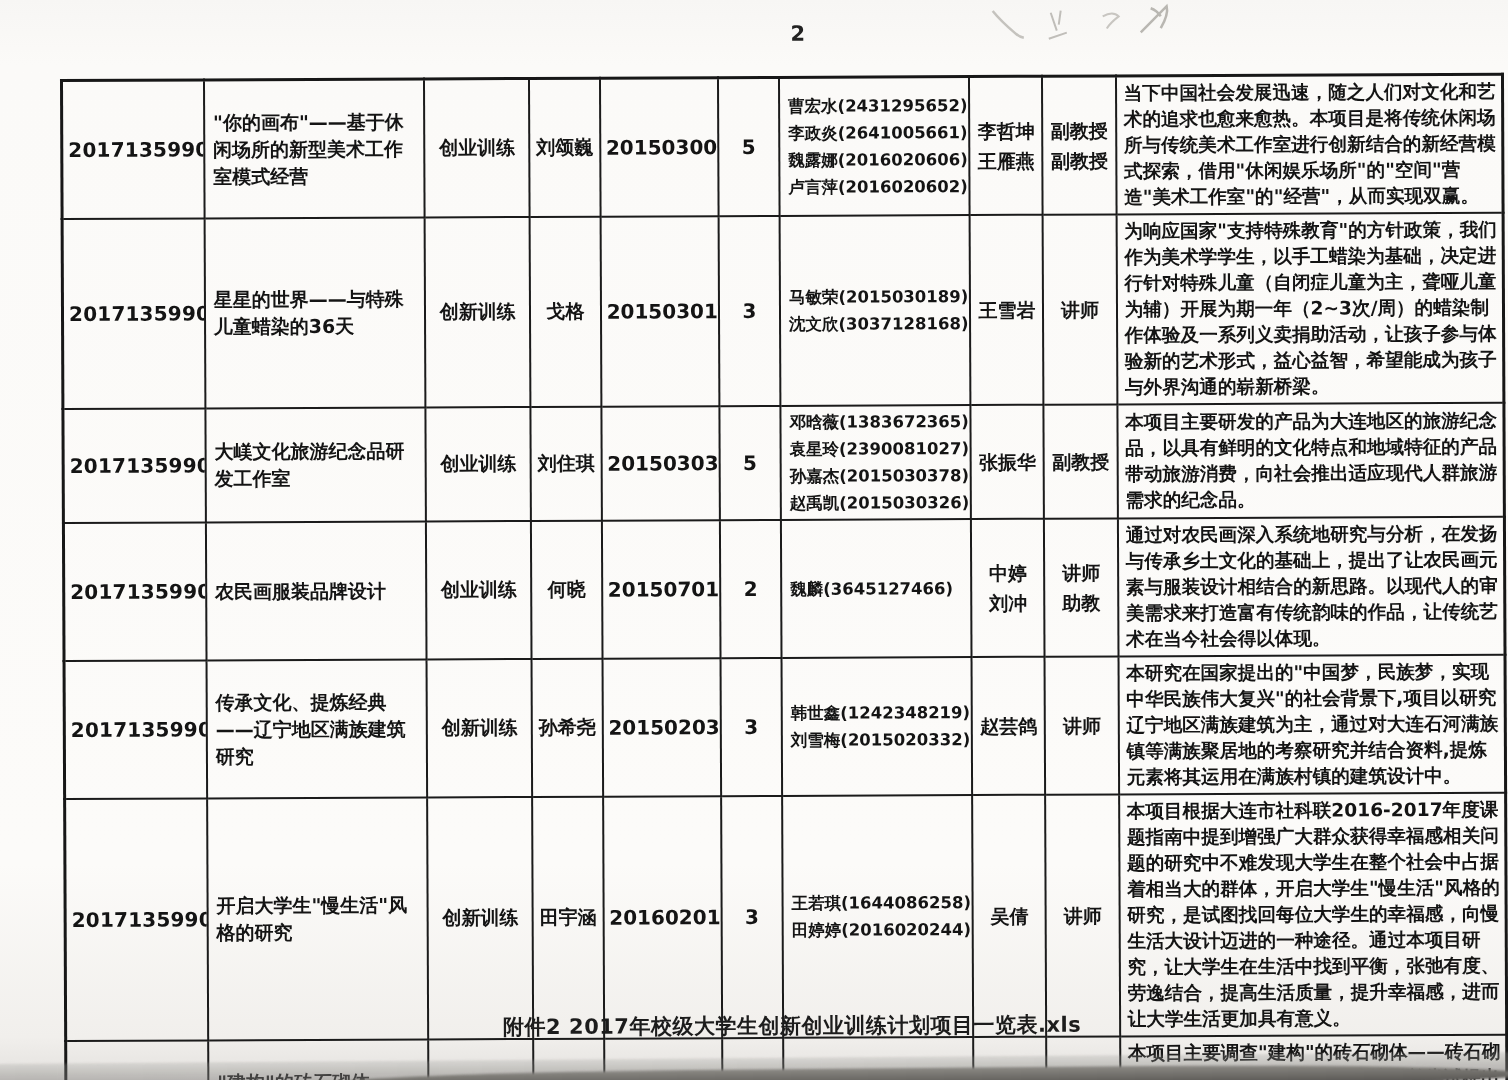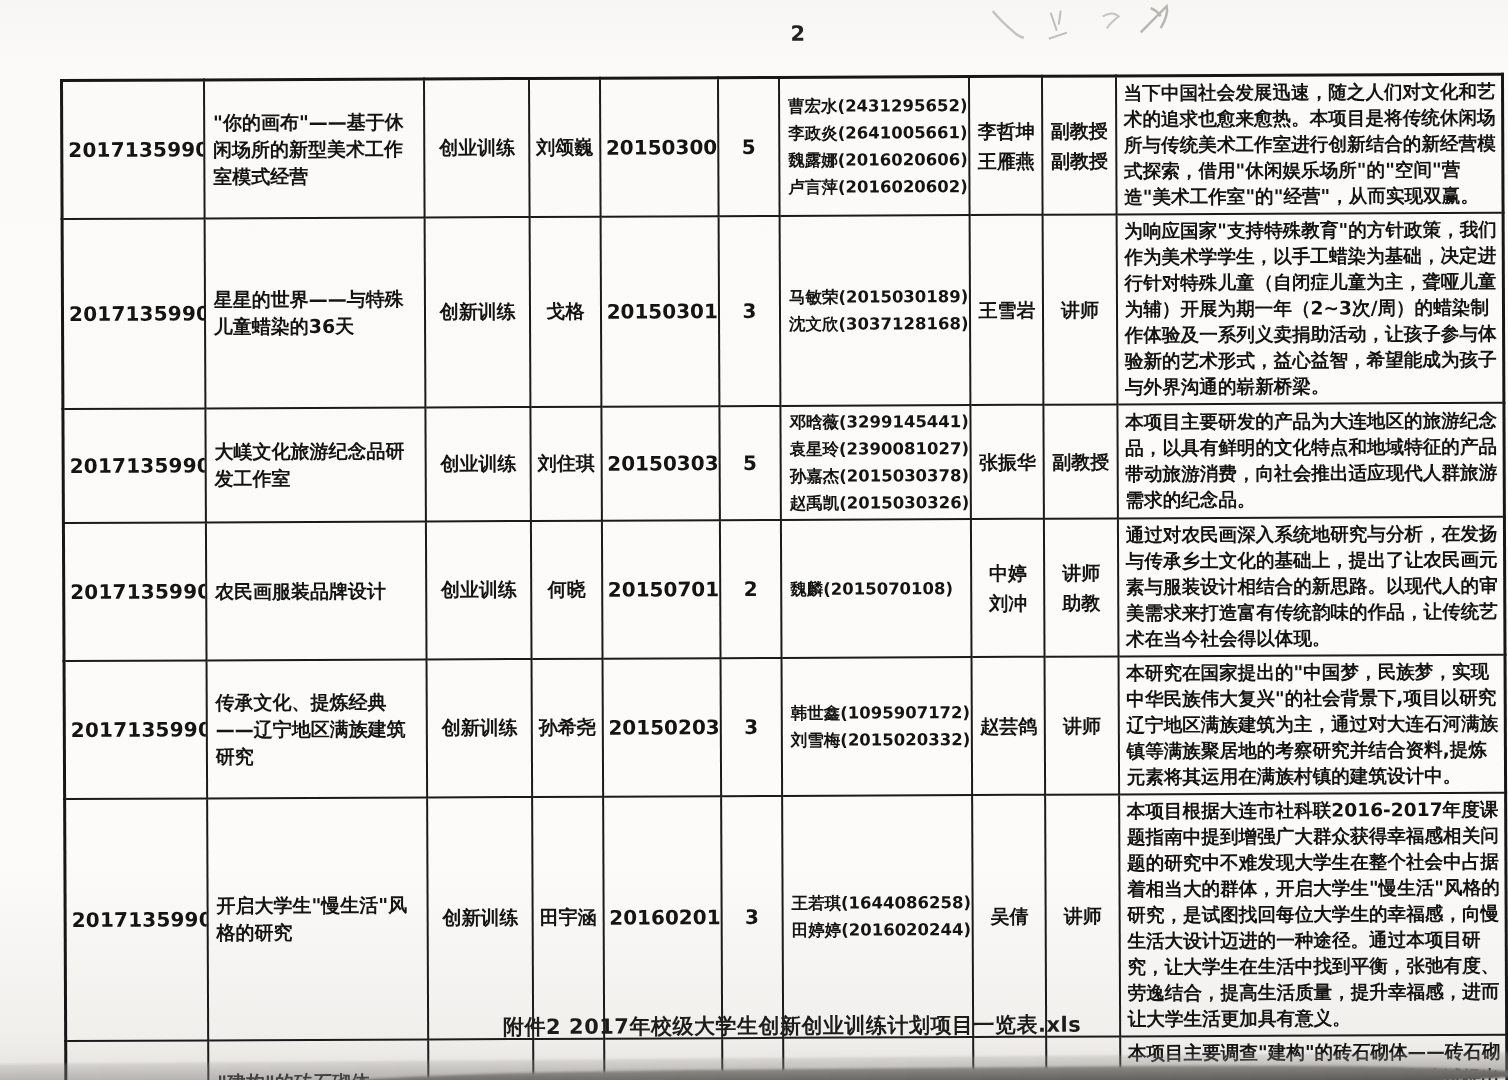--- a/index.html
+++ b/index.html
@@ -136,62 +136,62 @@
           <td class="col-desc">为响应国家"支持特殊教育"的方针政策，我们作为美术学学生，以手工蜡染为基础，决定进行针对特殊儿童（自闭症儿童为主，聋哑儿童为辅）开展为期一年（2~3次/周）的蜡染制作体验及一系列义卖捐助活动，让孩子参与体验新的艺术形式，益心益智，希望能成为孩子与外界沟通的崭新桥梁。</td>
         </tr>
         <tr>
           <td class="col-id">201713599029</td>
           <td class="col-title">大嵄文化旅游纪念品研发工作室</td>
           <td class="col-type">创业训练</td>
           <td class="col-leader">刘住琪</td>
           <td class="col-sid">2015030339</td>
           <td class="col-count">5</td>
           <td class="col-members">
-            <div>邓晗薇(3299145441)</div>
+            <div>邓晗薇(1383672365)</div>
             <div>袁星玲(2390081027)</div>
             <div>孙嘉杰(2015030378)</div>
             <div>赵禹凯(2015030326)</div>
           </td>
           <td class="col-advisor">
             <div>张振华</div>
           </td>
           <td class="col-atitle">
             <div>副教授</div>
           </td>
           <td class="col-desc">本项目主要研发的产品为大连地区的旅游纪念品，以具有鲜明的文化特点和地域特征的产品带动旅游消费，向社会推出适应现代人群旅游需求的纪念品。</td>
         </tr>
         <tr>
           <td class="col-id">201713599030</td>
           <td class="col-title">农民画服装品牌设计</td>
           <td class="col-type">创业训练</td>
           <td class="col-leader">何晓</td>
           <td class="col-sid">2015070185</td>
           <td class="col-count">2</td>
           <td class="col-members">
-            <div>魏麟(2015070108)</div>
+            <div>魏麟(3645127466)</div>
           </td>
           <td class="col-advisor">
             <div>中婷</div>
             <div>刘冲</div>
           </td>
           <td class="col-atitle">
             <div>讲师</div>
             <div>助教</div>
           </td>
           <td class="col-desc">通过对农民画深入系统地研究与分析，在发扬与传承乡土文化的基础上，提出了让农民画元素与服装设计相结合的新思路。以现代人的审美需求来打造富有传统韵味的作品，让传统艺术在当今社会得以体现。</td>
         </tr>
         <tr>
           <td class="col-id">201713599031</td>
           <td class="col-title">传承文化、提炼经典——辽宁地区满族建筑研究</td>
           <td class="col-type">创新训练</td>
           <td class="col-leader">孙希尧</td>
           <td class="col-sid">2015020358</td>
           <td class="col-count">3</td>
           <td class="col-members">
-            <div>韩世鑫(1095907172)</div>
+            <div>韩世鑫(1242348219)</div>
             <div>刘雪梅(2015020332)</div>
           </td>
           <td class="col-advisor">
             <div>赵芸鸽</div>
           </td>
           <td class="col-atitle">
             <div>讲师</div>
           </td>
           <td class="col-desc">本研究在国家提出的"中国梦，民族梦，实现中华民族伟大复兴"的社会背景下,项目以研究辽宁地区满族建筑为主，通过对大连石河满族镇等满族聚居地的考察研究并结合资料,提炼元素将其运用在满族村镇的建筑设计中。</td>
         </tr>

